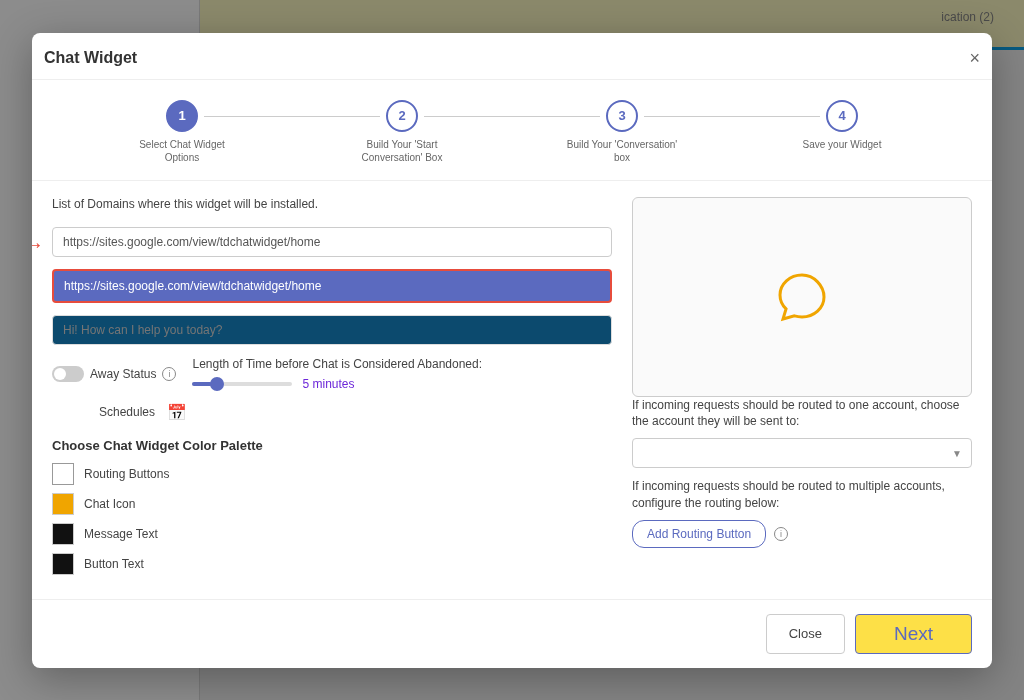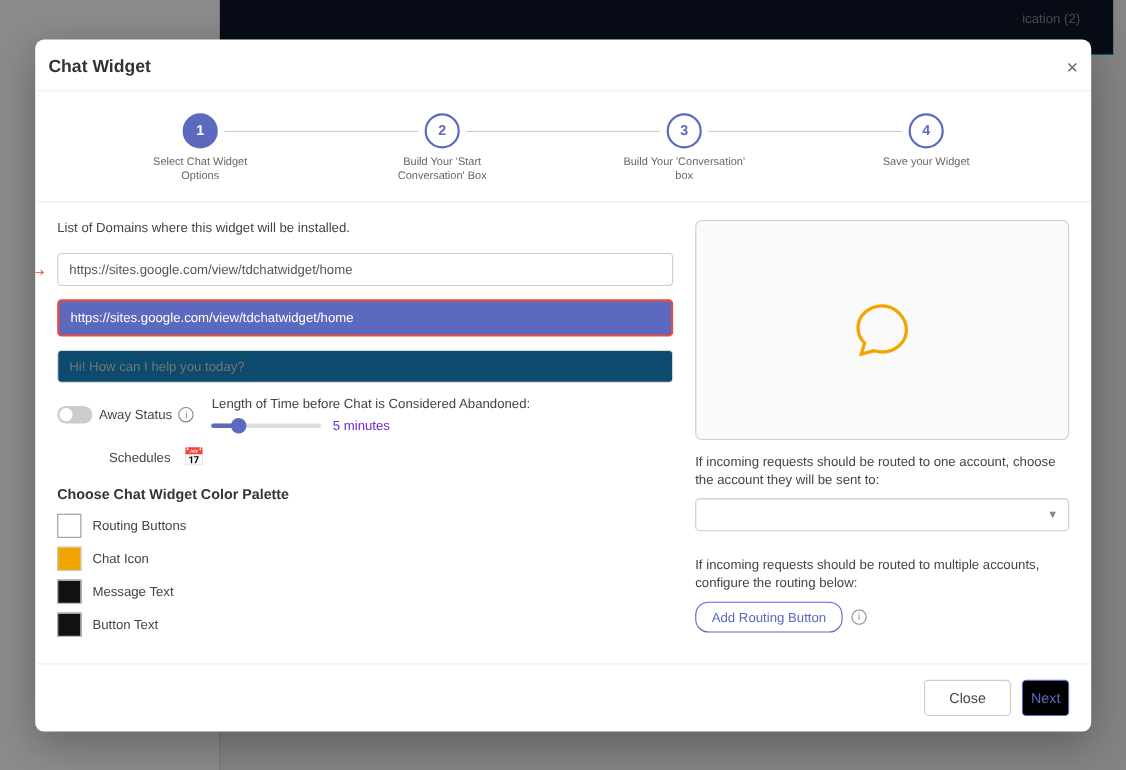--- a/index.html
+++ b/index.html
@@ -29,24 +29,24 @@
     }
     .bg-sidebar {
       position: absolute;
       left: 0; top: 0; bottom: 0;
       width: 200px;
       background: #fff;
       border-right: 1px solid #ddd;
     }
     .bg-topbar {
       position: absolute;
-      top: 0; left: 0; right: 12px;
+      top: 0; left: 0; right: 0;
       height: 50px;
-      background: #0f172a;
-      border-bottom: 1px solid #0ea5e9;
+      background: #fef9c3;
+      border-bottom: 3px solid #0ea5e9;
     }
     .bg-brand {
       position: absolute;
       top: 12px; left: 10px;
       font-size: 22px;
       font-weight: bold;
       color: #c0392b;
     }
     .bg-topbar-right {
       position: absolute;
@@ -342,21 +342,21 @@
     .palette-label {
       font-size: 12px;
       color: #444;
     }
 
     
     .right-panel {
       width: 340px;
       display: flex;
       flex-direction: column;
-      gap: 12px;
+      gap: 0;
     }
     .widget-preview {
       border: 1px solid #ccc;
       border-radius: 6px;
       height: 200px;
       display: flex;
       align-items: center;
       justify-content: center;
       background: #fafafa;
     }
@@ -427,26 +427,26 @@
     .btn-close {
       padding: 8px 22px;
       border: 1px solid #ccc;
       border-radius: 4px;
       background: #fff;
       color: #444;
       font-size: 13px;
       cursor: pointer;
     }
     .btn-next {
-      padding: 8px 7px;
+      padding: 8px 38px;
       border: 1px solid #5b6abf;
       border-radius: 4px;
-      background: #000000;
+      background: #fde047;
       color: #5b6abf;
-      font-size: 13px;
+      font-size: 19px;
       cursor: pointer;
     }
   </style>
 </head>
 <body>
 
 <div class="bg-app">
   <div class="bg-topbar">
     <div class="bg-brand">ru</div>
     <div class="bg-topbar-right">ication (2)</div>

